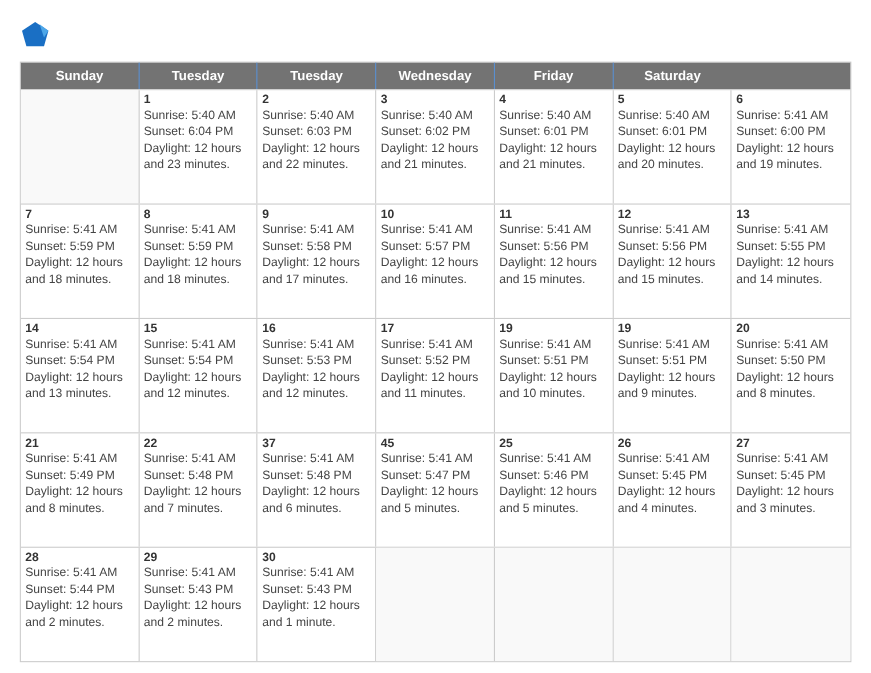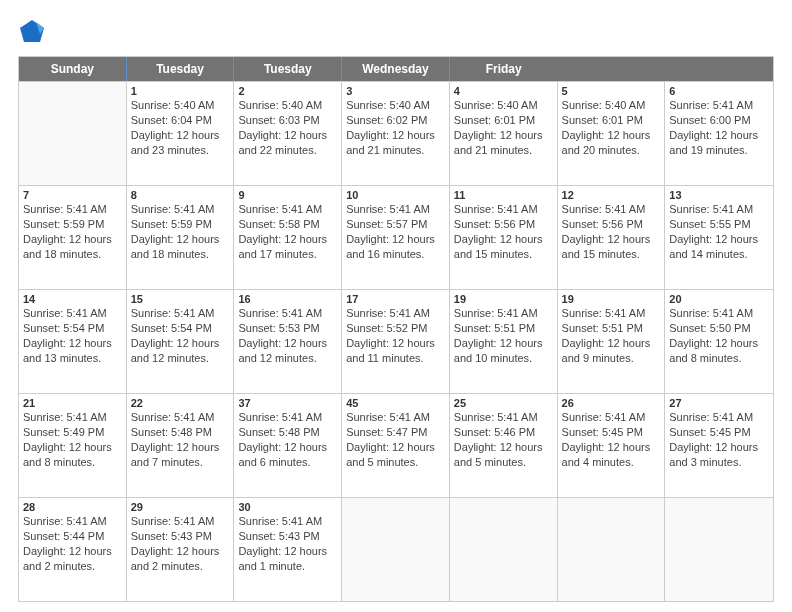--- a/index.html
+++ b/index.html
@@ -128,20 +128,21 @@
     </div>
   </div>
 
   <div class="calendar">
     <div class="cal-header-row" id="cal-header">
         <div class="cal-header-cell">Sunday</div>
         <div class="cal-header-cell">Tuesday</div>
         <div class="cal-header-cell">Tuesday</div>
         <div class="cal-header-cell">Wednesday</div>
         <div class="cal-header-cell">Friday</div>
+        <div class="cal-header-cell">Saturday</div>
       </div>
     <div class="cal-body" id="cal-body">
         <div class="cal-row">
           <div class="cal-cell empty"></div>
           <div class="cal-cell">
             <span class="day-num">1</span>
             <div class="cell-text" style="white-space: pre-line;">Sunrise: 5:40 AM
 Sunset: 6:04 PM
 Daylight: 12 hours
 and 23 minutes.</div>

